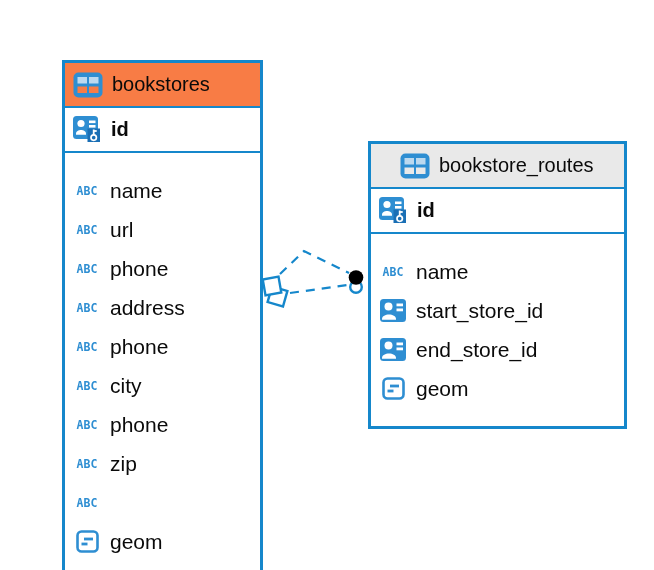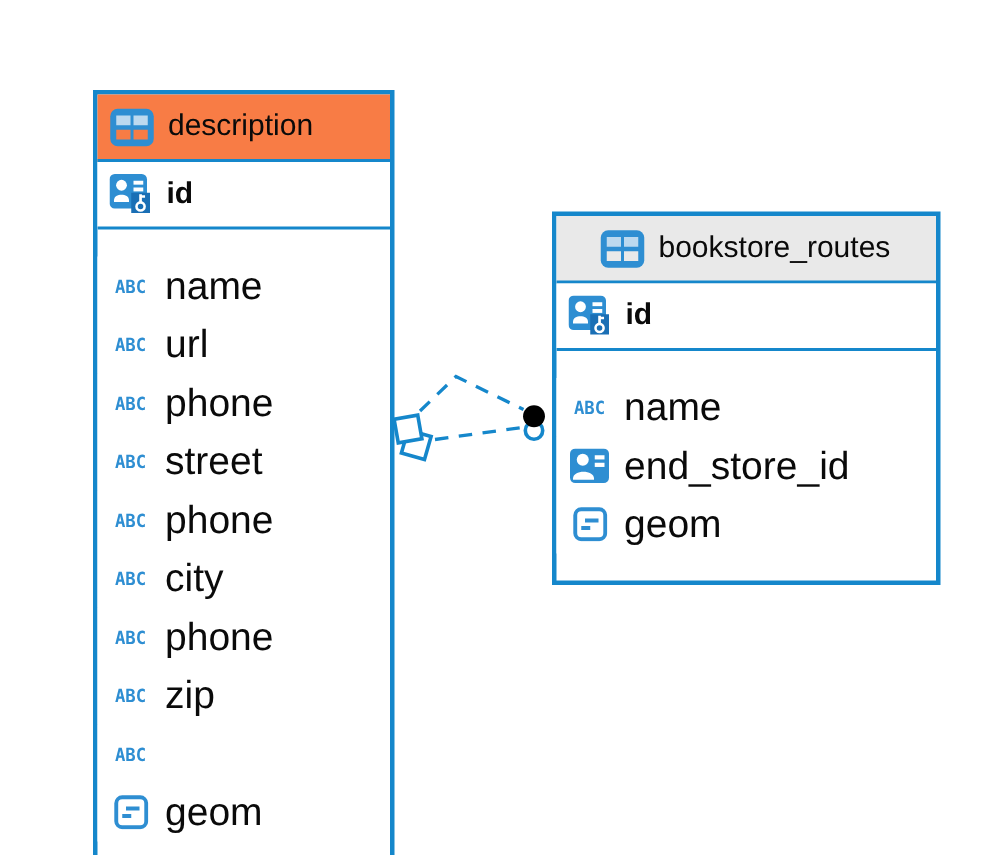--- a/index.html
+++ b/index.html
@@ -48,21 +48,21 @@
   .pk-label { font-size: 20px; font-weight: 700; text-align: right; }
   .rows { padding: 18px 0; }
   .tbl-row {
     display: flex;
     align-items: center;
     gap: 9px;
     height: 39px;
     padding: 0 8px;
     background: #ffffff;
   }
-  .tbl-row .col-label { font-size: 26px; font-weight: 400; white-space: nowrap; }
+  .tbl-row .col-label { font-size: 21px; font-weight: 400; white-space: nowrap; }
   .icon-box {
     display: inline-flex;
     align-items: center;
     justify-content: center;
     min-width: 28px;
   }
   .abc {
     font-family: "DejaVu Sans Mono", monospace;
     font-weight: 700;
     font-size: 11.5px;
@@ -97,21 +97,21 @@
     <div class="tbl-header">
       <span class="icon-box">
     <svg width="30" height="26" viewBox="0 0 30 26">
       <rect x="0.5" y="0.5" width="29" height="25" rx="5" fill="#2e8ed2"></rect>
       <rect x="4.5" y="5" width="9.5" height="6.5" fill="#bcd9ef"></rect>
       <rect x="16" y="5" width="9.5" height="6.5" fill="#bcd9ef"></rect>
       <rect x="4.5" y="14.5" width="9.5" height="6.5" fill="#f87c45"></rect>
       <rect x="16" y="14.5" width="9.5" height="6.5" fill="#f87c45"></rect>
     </svg>
         </span>
-      <span class="tbl-title">description</span>
+      <span class="tbl-title">bookstores</span>
     </div>
     <div class="pk-row">
       <span class="icon-box">
     <svg width="29" height="28" viewBox="0 0 29 28">
       <rect x="0" y="0" width="25" height="23" rx="3.5" fill="#2e8ed2"></rect>
       <circle cx="8" cy="7.5" r="3.6" fill="#fff"></circle>
       <path d="M3 17.5 c0 -4.8 10 -4.8 10 0 v1.2 h-10 z" fill="#fff"></path>
       <rect x="16" y="4.5" width="6.5" height="2.6" fill="#fff"></rect>
       <rect x="16" y="9" width="6.5" height="2.6" fill="#fff"></rect>
       <rect x="14.5" y="12.5" width="12.5" height="13.5" fill="#1a6fb5"></rect>
@@ -138,21 +138,21 @@
         <div class="tbl-row">
           <span class="icon-box">
     <span class="abc">ABC</span>
           </span>
           <span class="col-label">phone</span>
         </div>
         <div class="tbl-row">
           <span class="icon-box">
     <span class="abc">ABC</span>
           </span>
-          <span class="col-label">street</span>
+          <span class="col-label">address</span>
         </div>
         <div class="tbl-row">
           <span class="icon-box">
     <span class="abc">ABC</span>
           </span>
           <span class="col-label">phone</span>
         </div>
         <div class="tbl-row">
           <span class="icon-box">
     <span class="abc">ABC</span>
@@ -217,20 +217,32 @@
     </svg>
         </span>
       <span class="pk-label">id</span>
     </div>
     <div class="rows">
         <div class="tbl-row">
           <span class="icon-box">
     <span class="abc">ABC</span>
           </span>
           <span class="col-label">name</span>
+        </div>
+        <div class="tbl-row">
+          <span class="icon-box">
+    <svg width="27" height="24" viewBox="0 0 27 24">
+      <rect x="0" y="0" width="26" height="23" rx="3.5" fill="#2e8ed2"></rect>
+      <circle cx="8.5" cy="7.5" r="4" fill="#fff"></circle>
+      <path d="M2 20 c0 -6 14 -6 14 0 v0.8 h-14 z" fill="#fff"></path>
+      <rect x="16.5" y="4.5" width="6.5" height="2.8" fill="#fff"></rect>
+      <rect x="16.5" y="9.5" width="6.5" height="2.8" fill="#fff"></rect>
+    </svg>
+          </span>
+          <span class="col-label">start_store_id</span>
         </div>
         <div class="tbl-row">
           <span class="icon-box">
     <svg width="27" height="24" viewBox="0 0 27 24">
       <rect x="0" y="0" width="26" height="23" rx="3.5" fill="#2e8ed2"></rect>
       <circle cx="8.5" cy="7.5" r="4" fill="#fff"></circle>
       <path d="M2 20 c0 -6 14 -6 14 0 v0.8 h-14 z" fill="#fff"></path>
       <rect x="16.5" y="4.5" width="6.5" height="2.8" fill="#fff"></rect>
       <rect x="16.5" y="9.5" width="6.5" height="2.8" fill="#fff"></rect>
     </svg>

